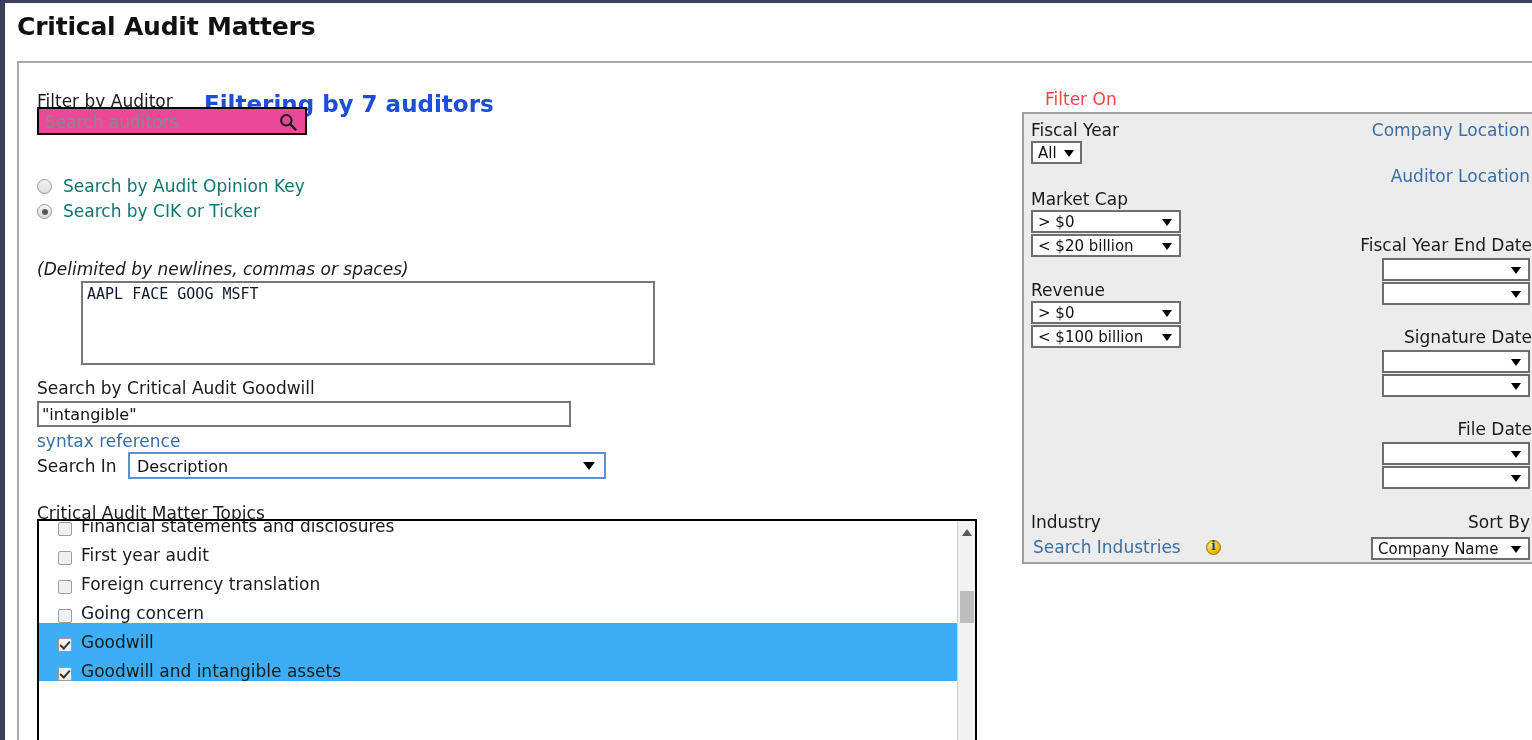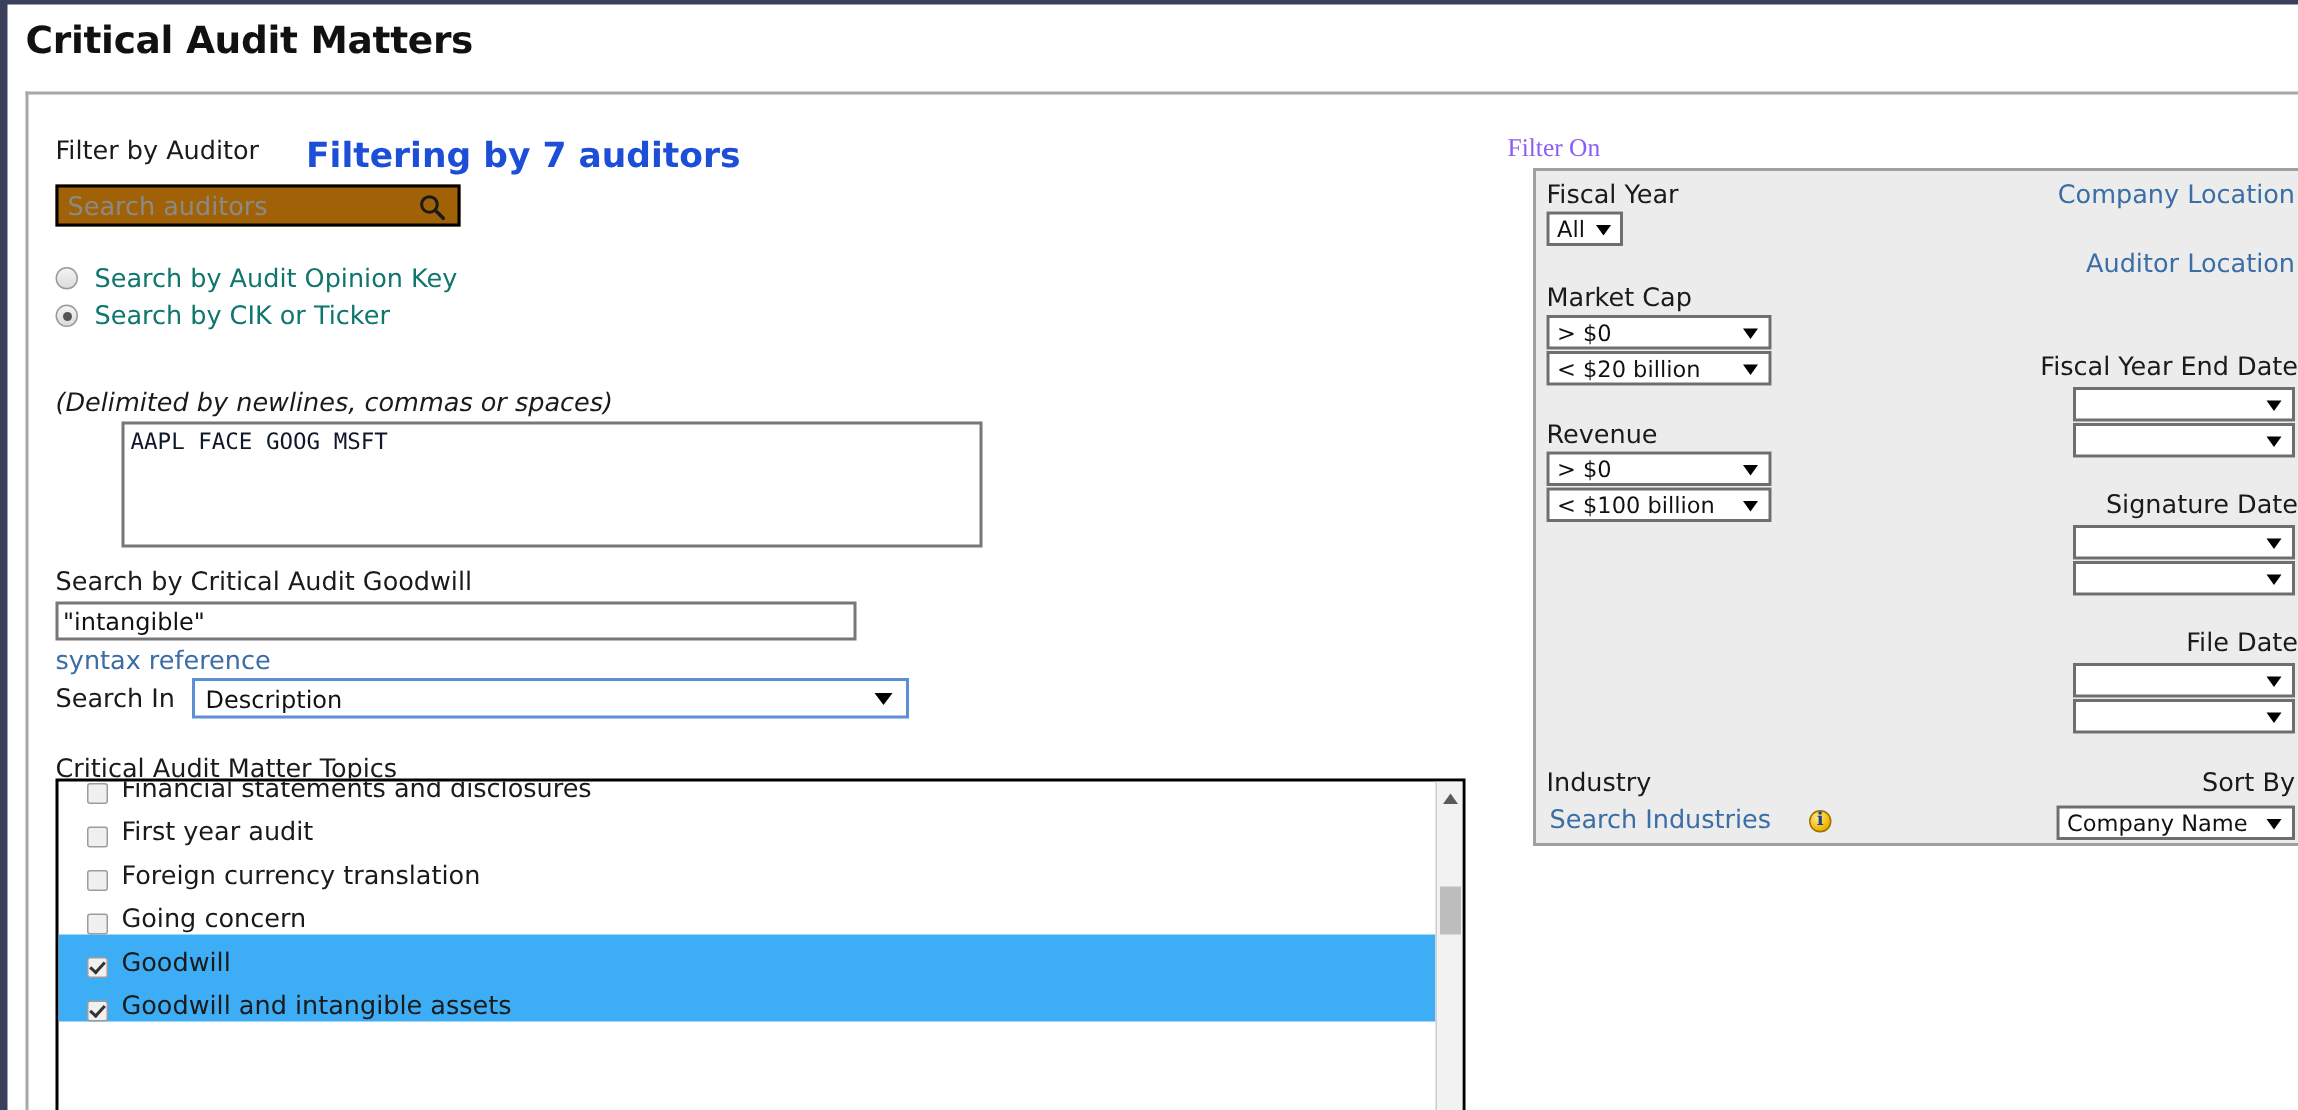--- a/index.html
+++ b/index.html
@@ -50,24 +50,24 @@
   #filtering-count {
     position: absolute; left: 185px; top: 28px;
     font-size: 23px; font-weight: bold;
     color: #1d4ed8;
     white-space: nowrap;
   }
 
   
   #auditor-search-box {
     position: absolute;
-    left: 18px; top: 60px;
+    left: 18px; top: 44px;
     width: 270px; height: 28px;
     border: 2px solid #000000;
-    background: #a16207;
+    background: #ec4899;
   }
   #auditor-search-input {
     position: absolute; left: 4px; top: 1px;
     width: 215px; height: 24px;
     border: none; outline: none;
     font-family: "DejaVu Sans", "Liberation Sans", sans-serif;
     font-size: 17px;
     color: #222;
     background: transparent;
   }
@@ -222,22 +222,22 @@
   #scroll-up-arrow { top: 8px; border-bottom: 7px solid #5a5a5a; }
   #scroll-thumb {
     position: absolute;
     left: 2px; top: 70px;
     width: 14px; height: 32px;
     background: #bdbdbd;
   }
 
   
   #filter-on-label {
-    position: absolute; left: 1000px; top: 86px;
-    font-size: 17px; color: #8b5cf6; font-family: Liberation Serif, serif;
+    position: absolute; left: 1040px; top: 86px;
+    font-size: 17px; color: #ef4444;
   }
   #filter-on-panel {
     position: absolute;
     left: 1017px; top: 109px;
     width: 515px; height: 452px;
     background: #ececec;
     border: 2px solid #a0a0a0;
     border-right: none;
   }
   .fo-lbl {

